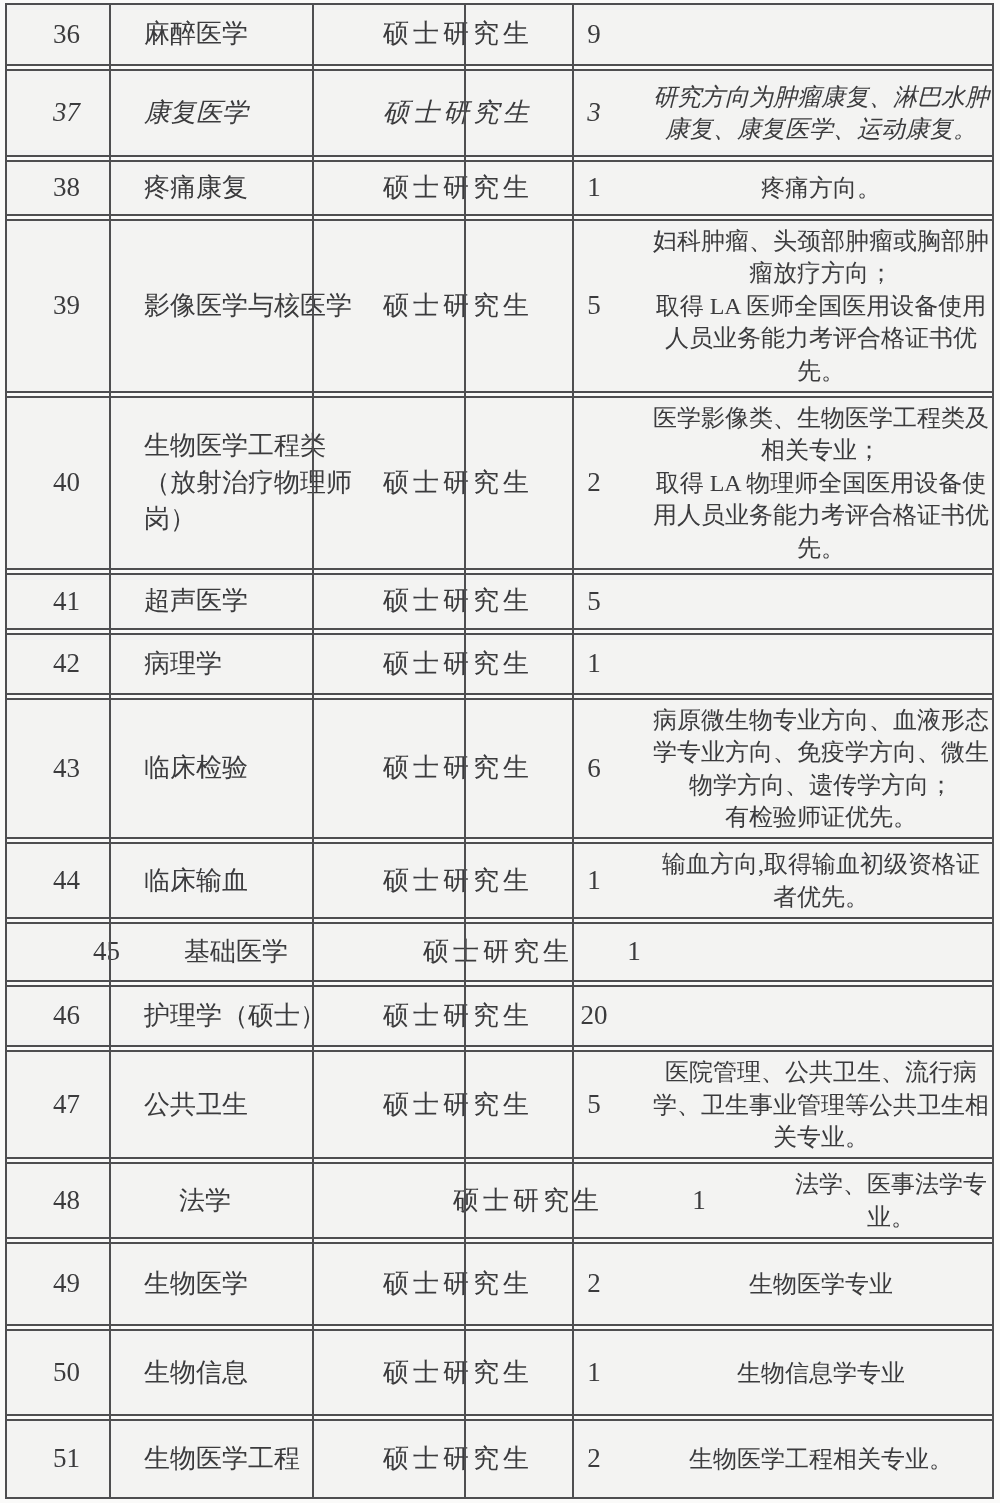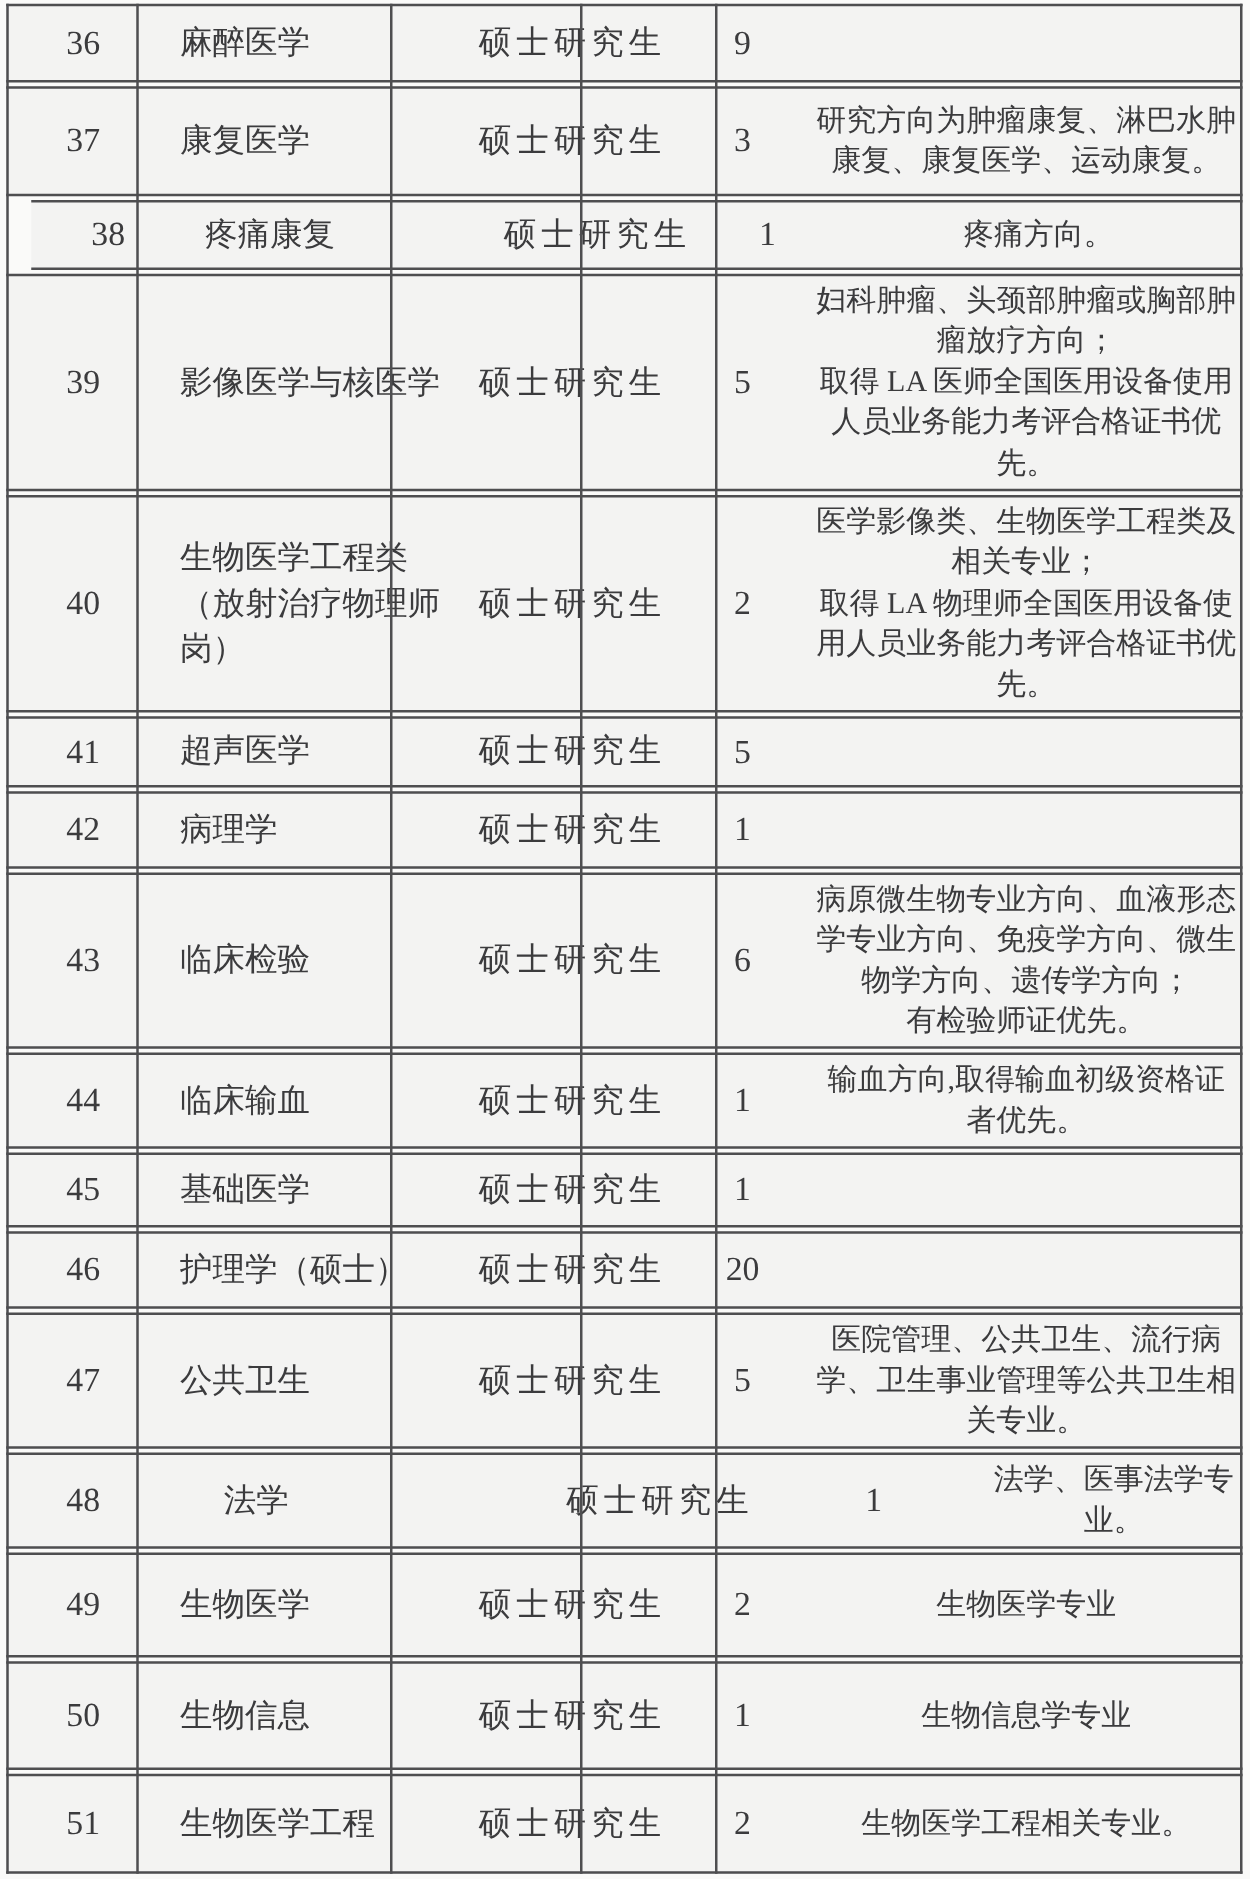--- a/index.html
+++ b/index.html
@@ -32,29 +32,29 @@
     display:flex;
     align-items:stretch;
     background:#f3f3f2;
     border-top:2px solid #4e4e50;
     border-bottom:2px solid #4e4e50;
     margin-bottom:3px;
   }
   .row:last-child{margin-bottom:0;}
   
   .row:nth-child(1){min-height:63px;}
-  .row:nth-child(2){min-height:88px;}
-  .row:nth-child(3){min-height:56px;margin-left:20px;}
+  .row:nth-child(2){min-height:88px;font-style:italic;}
+  .row:nth-child(3){min-height:56px;}
   .row:nth-child(4){min-height:126px;}
   .row:nth-child(5){min-height:138px;}
   .row:nth-child(6){min-height:57px;}
   .row:nth-child(7){min-height:62px;}
   .row:nth-child(8){min-height:138px;}
   .row:nth-child(9){min-height:59px;}
-  .row:nth-child(10){min-height:60px;}
+  .row:nth-child(10){min-height:60px;padding-left:40px;}
   .row:nth-child(11){min-height:62px;}
   .row:nth-child(12){min-height:82px;}
   .row:nth-child(13){min-height:68px;gap:35px;}
   .row:nth-child(14){min-height:84px;}
   .row:nth-child(15){min-height:87px;}
   .row:nth-child(16){min-height:80px;}
   .row:nth-child(17){min-height:61px;}
   .row:nth-child(18){min-height:65px;}
 
   .cell{

